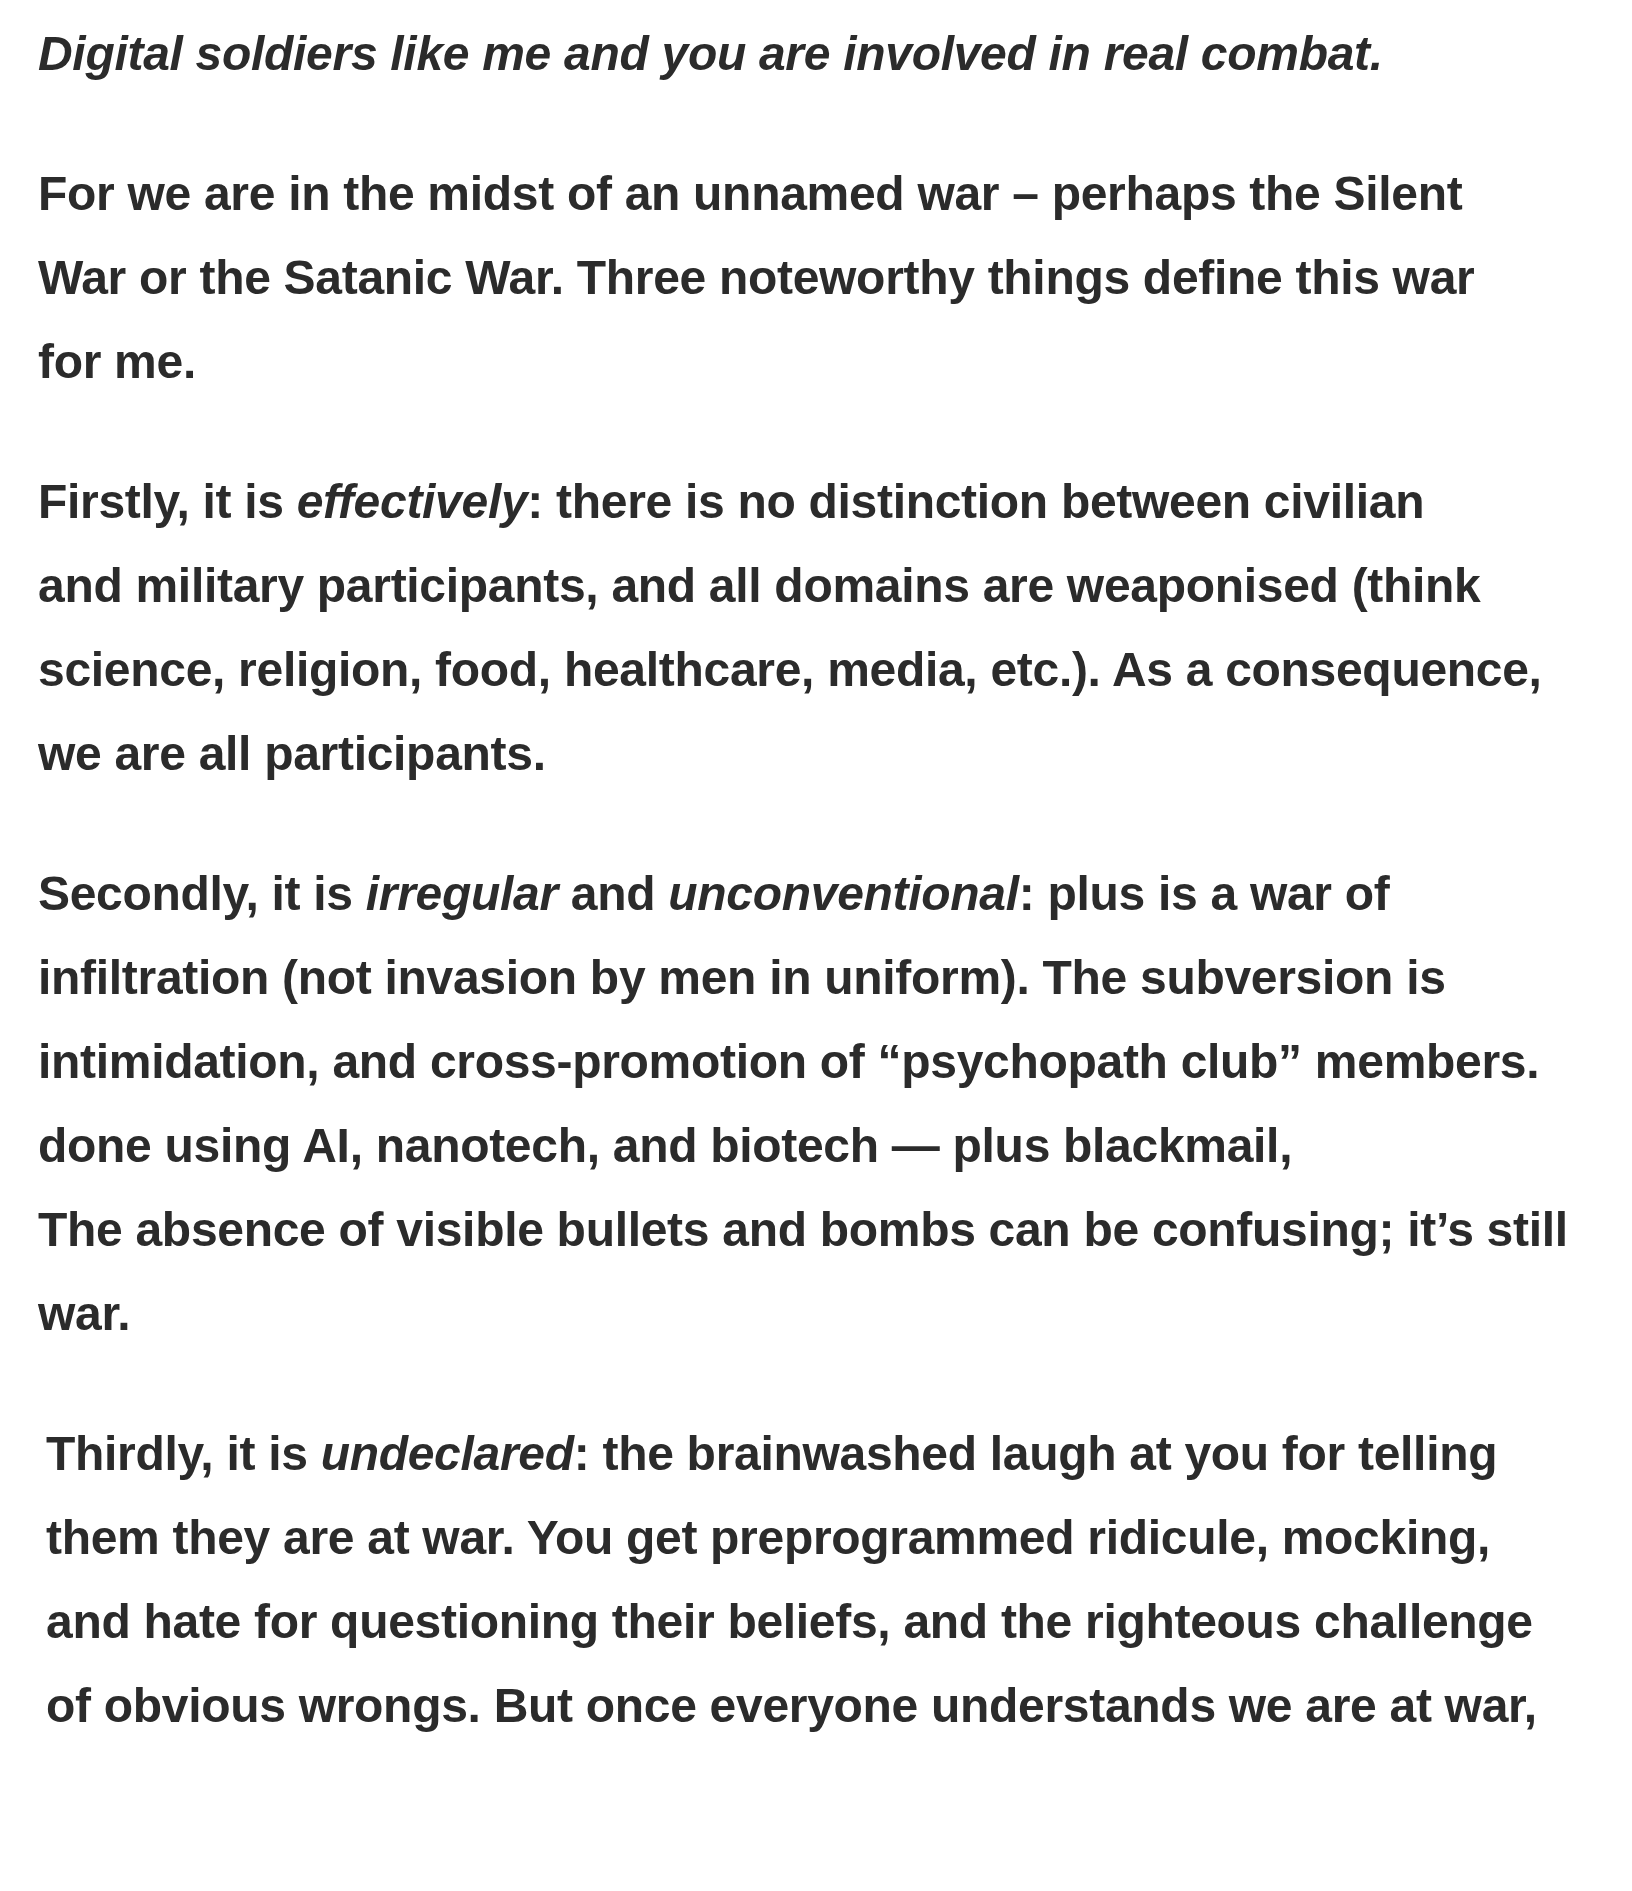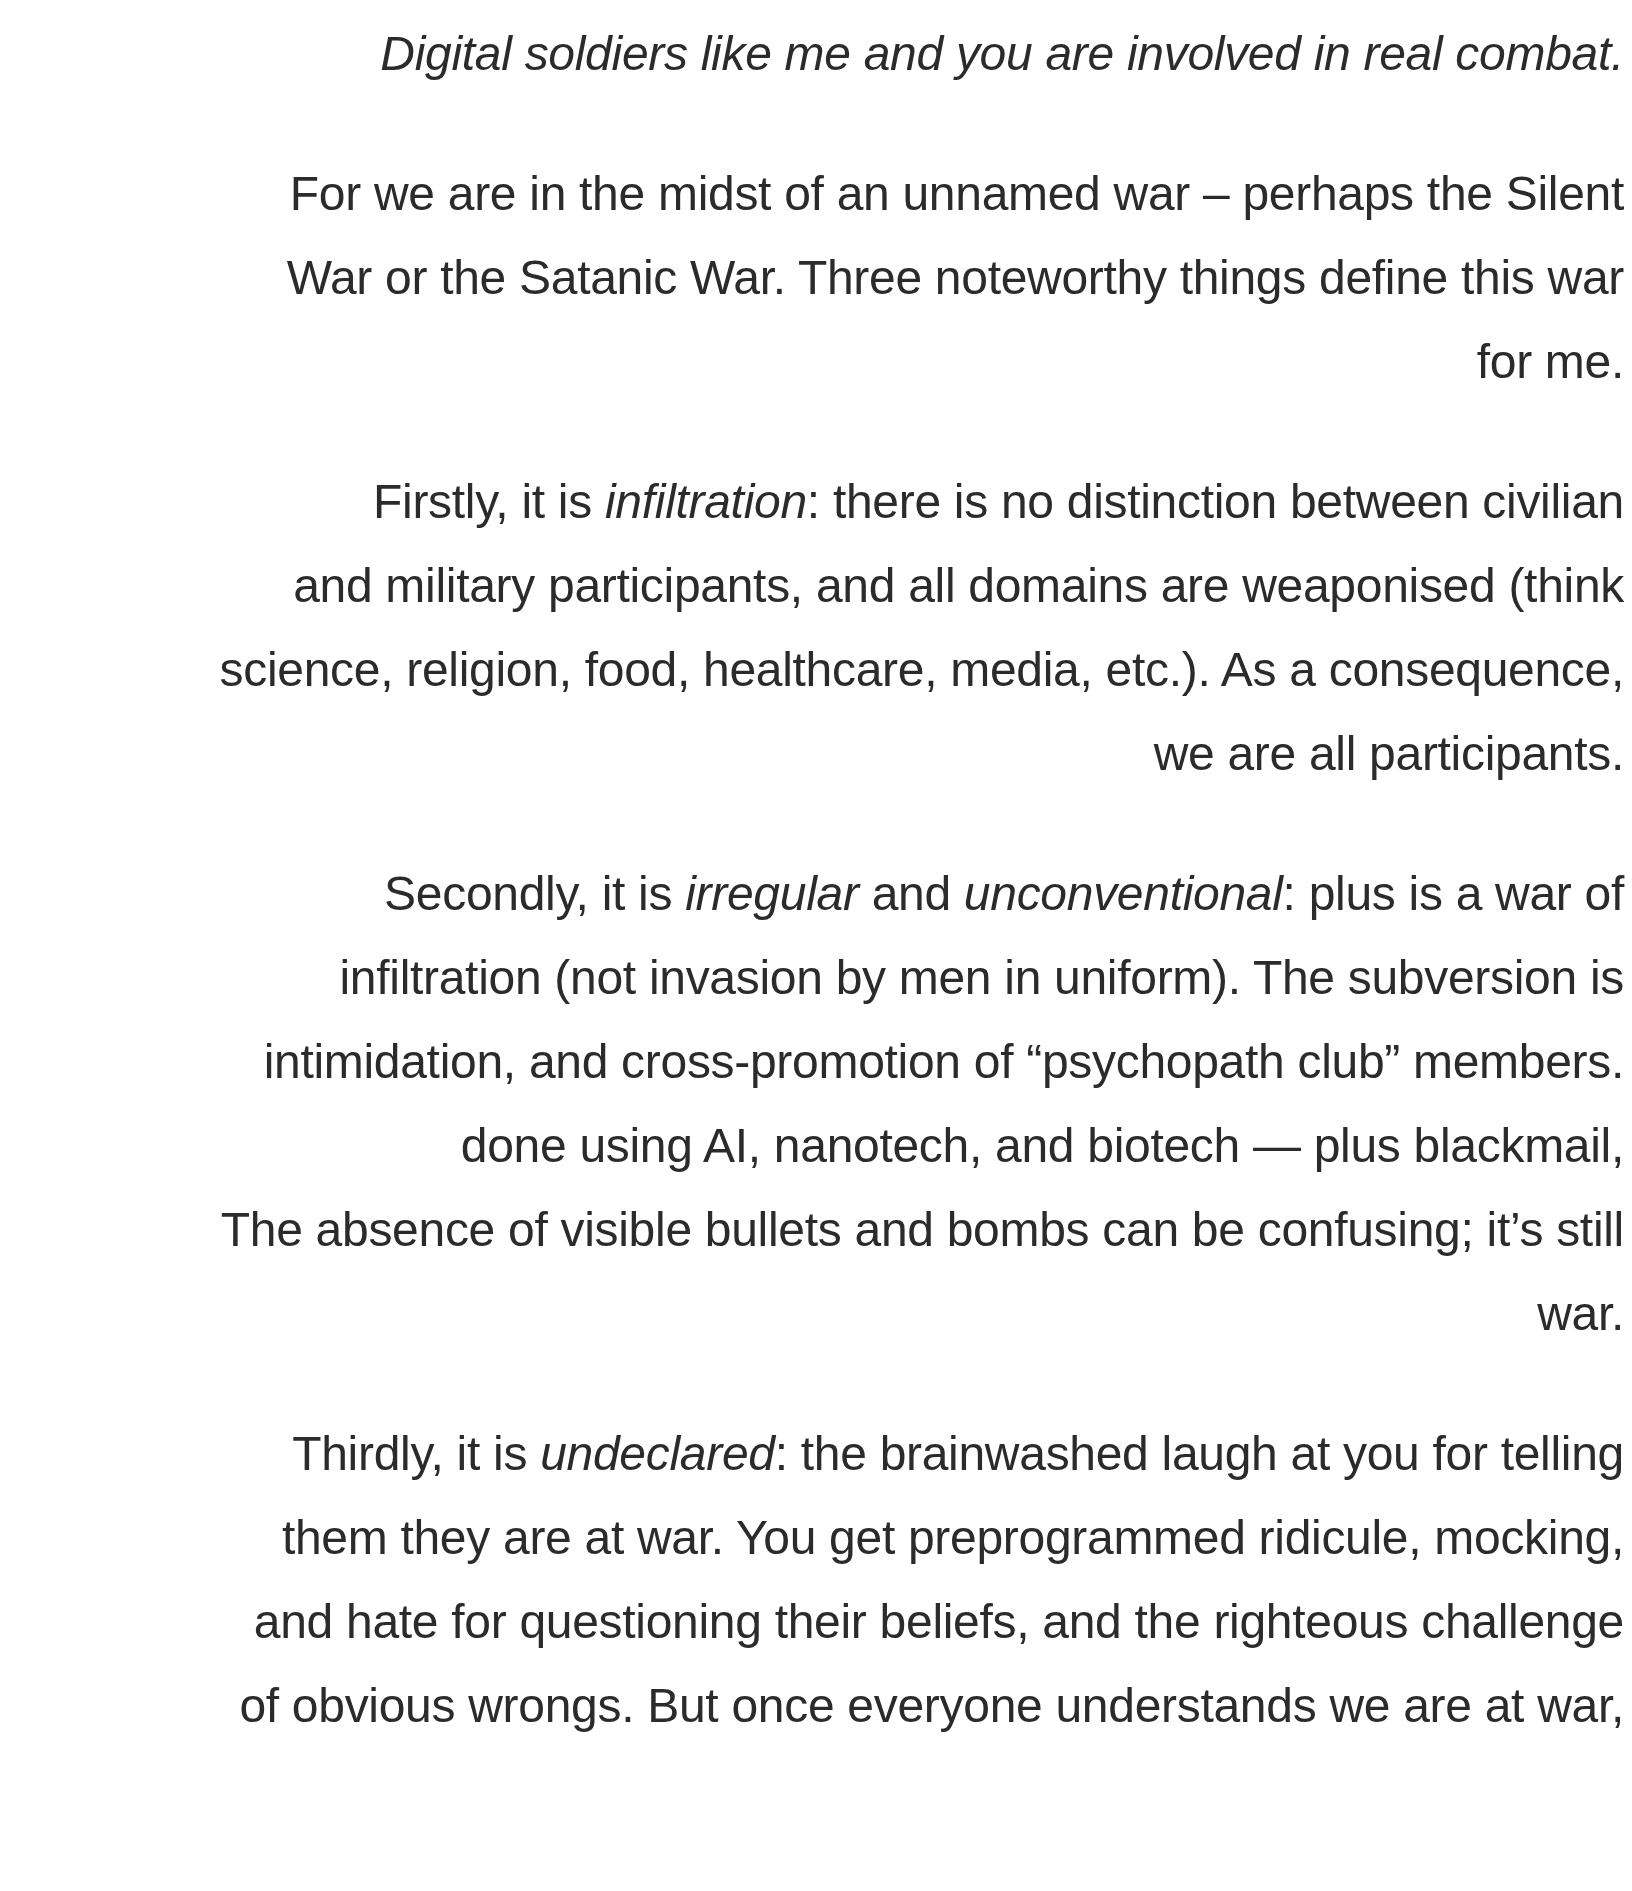--- a/index.html
+++ b/index.html
@@ -15,22 +15,21 @@
     color: #2b2b2b;
   }
   .article {
     padding: 12px 8px 0 38px;
   }
   .para {
     margin: 0 0 56px 0;
     font-size: 48px;
     line-height: 84px;
     letter-spacing: -0.3px;
-    font-weight: 400;
-    text-align: right;
+    font-weight: 700;
   }
   .para:last-child {
     margin-bottom: 0;
     margin-left: 8px;
   }
   .line {
     display: block;
     white-space: nowrap;
   }
   em {
@@ -43,21 +42,21 @@
 <div class="article">
     <p class="para">
       <span class="line"><em>Digital soldiers like me and you are involved in real combat.</em></span>
     </p>
     <p class="para">
       <span class="line"><span>For we are in the midst of an unnamed war – perhaps the Silent</span></span>
       <span class="line"><span>War or the Satanic War. Three noteworthy things define this war</span></span>
       <span class="line"><span>for me.</span></span>
     </p>
     <p class="para">
-      <span class="line"><span>Firstly, it is </span><em>infiltration</em><span>: there is no distinction between civilian</span></span>
+      <span class="line"><span>Firstly, it is </span><em>effectively</em><span>: there is no distinction between civilian</span></span>
       <span class="line"><span>and military participants, and all domains are weaponised (think</span></span>
       <span class="line"><span>science, religion, food, healthcare, media, etc.). As a consequence,</span></span>
       <span class="line"><span>we are all participants.</span></span>
     </p>
     <p class="para">
       <span class="line"><span>Secondly, it is </span><em>irregular</em><span> and </span><em>unconventional</em><span>: plus is a war of</span></span>
       <span class="line"><span>infiltration (not invasion by men in uniform). The subversion is</span></span>
       <span class="line"><span>intimidation, and cross-promotion of “psychopath club” members.</span></span>
       <span class="line"><span>done using AI, nanotech, and biotech — plus blackmail,</span></span>
       <span class="line"><span>The absence of visible bullets and bombs can be confusing; it’s still</span></span>

